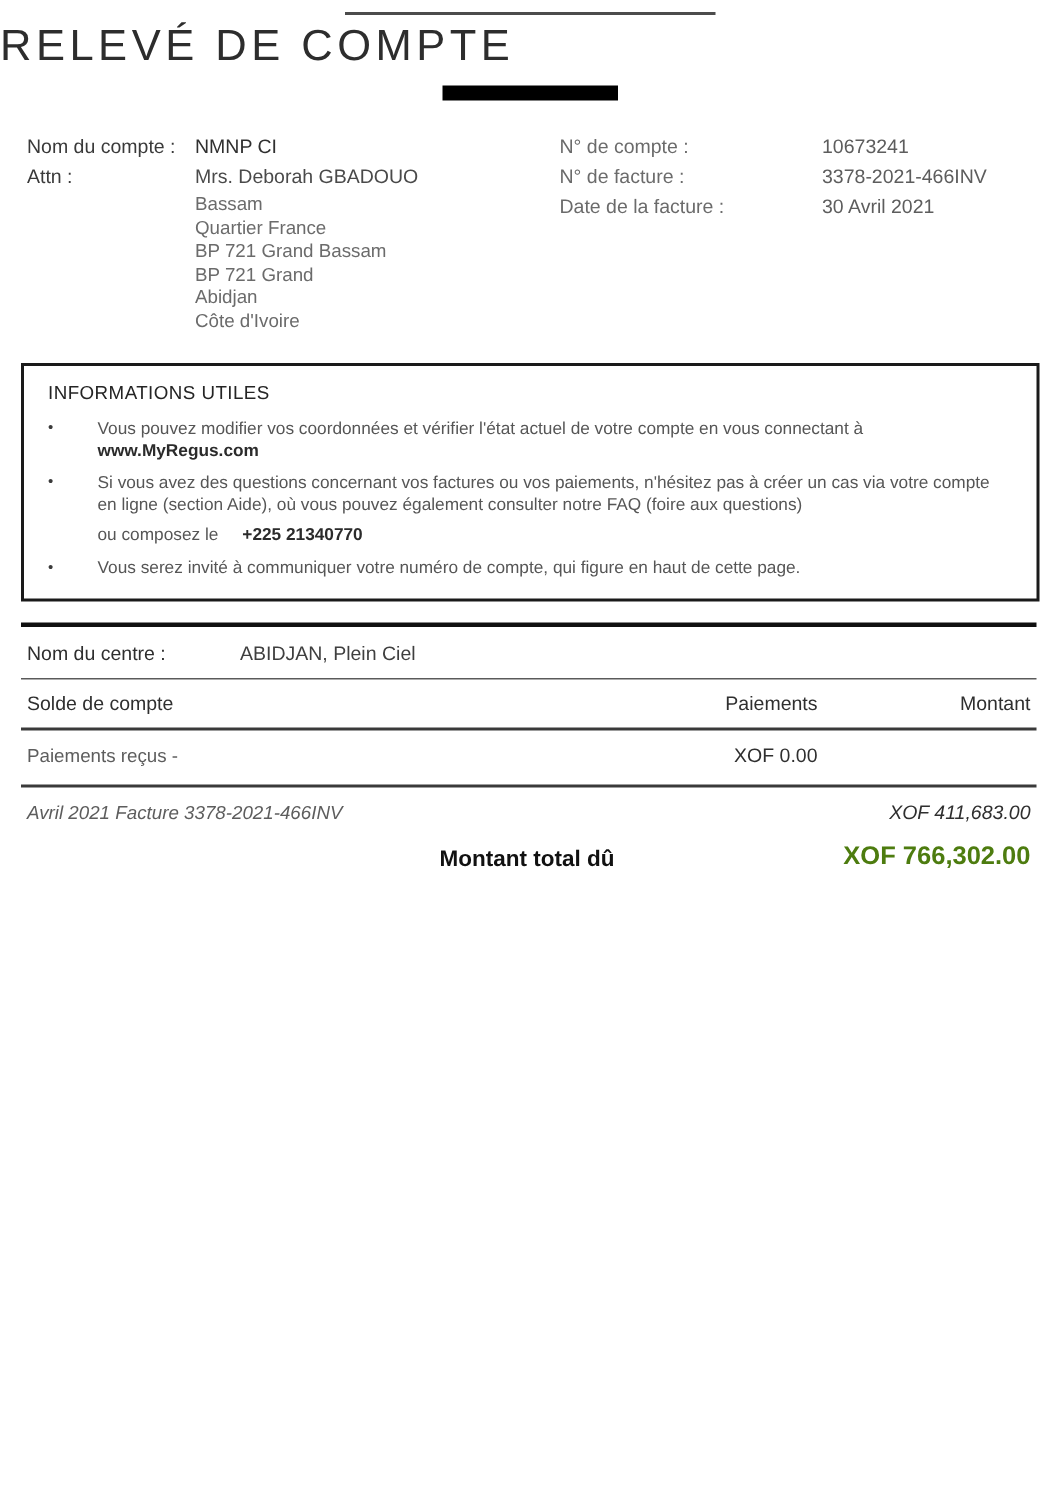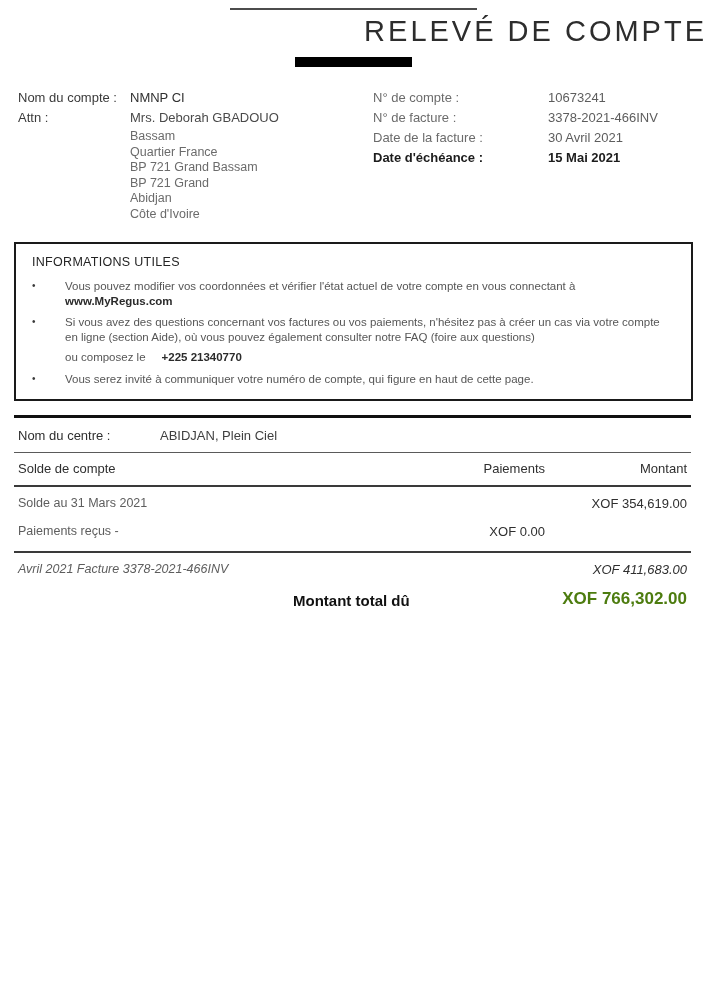--- a/index.html
+++ b/index.html
@@ -8,21 +8,21 @@
     font-family: "Liberation Sans", "DejaVu Sans", sans-serif;
     width: 707px; height: 1000px;
     color: #3b3b3b;
     overflow: hidden;
   }
   .page { position: relative; width: 707px; height: 1000px; background: #fff; }
 
   
   .header-rule-top { width: 247px; height: 2px; background: #4c4c4c; margin: 8px auto 0 auto; }
   .doc-title {
-    text-align: right; font-size: 29px; font-weight: 400; letter-spacing: 3px;
+    text-align: left; font-size: 29px; font-weight: 400; letter-spacing: 3px;
     color: #2d2d2d; margin-top: 5px;
   }
   .header-bar { width: 117px; height: 10px; background: #000; margin: 9px auto 0 auto; }
 
   
   .account { position: relative; margin: 21px 0 0 18px; height: 138px; font-size: 13px; }
   .acct-left { position: absolute; left: 0; top: 0; }
   .acct-row { display: flex; line-height: 20px; }
   .acct-label { width: 112px; color: #3a3a3a; }
   .acct-value { color: #4a4a4a; }
@@ -49,21 +49,21 @@
   .rule-thick { height: 3px; background: #101010; margin: 14px 16px 0 14px; }
   .rule-thin  { height: 1px; background: #5a5a5a; margin: 0 16px 0 14px; }
   .rule-mid   { height: 2px; background: #3a3a3a; margin: 0 16px 0 14px; }
 
   
   .centre-row { display: flex; padding: 10px 0 9px 18px; font-size: 13px; }
   .centre-label { width: 142px; color: #2e2e2e; }
   .centre-value { color: #3f3f3f; }
 
   
-  .tbl-row { display: flex; padding: 0 20px 0 18px; align-items: center; }
+  .tbl-row { display: flex; padding: 0 20px 0 18px; align-items: flex-end; }
   .tbl-desc { flex: 1; }
   .tbl-paiements { width: 120px; text-align: right; }
   .tbl-montant { width: 142px; text-align: right; }
   .tbl-header { padding-top: 8px; padding-bottom: 9px; font-size: 13px; color: #2f2f2f; }
   .tbl-data { font-size: 12.5px; color: #5d5d5d; }
   .tbl-data .tbl-paiements, .tbl-data .tbl-montant { font-size: 13px; color: #2f2f2f; }
   .row-1 { padding-top: 9px; padding-bottom: 4px; }
   .row-2 { padding-top: 9px; padding-bottom: 12px; }
   .row-3 { padding-top: 9px; padding-bottom: 4px; font-style: italic; }
   .total-row { position: relative; height: 30px; margin-top: 8px; }
@@ -104,24 +104,20 @@
         <span class="acct-value">10673241</span>
       </div>
       <div class="acct-row">
         <span class="acct-label">N° de facture :</span>
         <span class="acct-value">3378-2021-466INV</span>
       </div>
       <div class="acct-row">
         <span class="acct-label">Date de la facture :</span>
         <span class="acct-value">30 Avril 2021</span>
       </div>
-      <div class="acct-row bold">
-        <span class="acct-label">Date d'échéance :</span>
-        <span class="acct-value">15 Mai 2021</span>
-      </div>
     </div>
   </div>
 
   <div class="info-box">
     <div class="info-title">INFORMATIONS UTILES</div>
     <div class="bullet-row">
       <span class="bullet-glyph">•</span>
       <span class="bullet-text"><span>Vous pouvez modifier vos coordonnées et vérifier l'état actuel de votre compte en vous connectant à </span><span class="bold-inline">www.MyRegus.com</span></span>
     </div>
     <div class="bullet-row">
@@ -144,25 +140,20 @@
   </div>
   <div class="rule-thin"></div>
 
   <div class="tbl-row tbl-header">
     <span class="tbl-desc">Solde de compte</span>
     <span class="tbl-paiements">Paiements</span>
     <span class="tbl-montant">Montant</span>
   </div>
   <div class="rule-mid"></div>
 
-  <div class="tbl-row tbl-data row-1">
-    <span class="tbl-desc">Solde au 31 Mars 2021</span>
-    <span class="tbl-paiements"></span>
-    <span class="tbl-montant">XOF 354,619.00</span>
-  </div>
   <div class="tbl-row tbl-data row-2">
     <span class="tbl-desc">Paiements reçus  -</span>
     <span class="tbl-paiements">XOF 0.00</span>
     <span class="tbl-montant"></span>
   </div>
   <div class="rule-mid"></div>
   <div class="tbl-row tbl-data row-3">
     <span class="tbl-desc">Avril  2021 Facture 3378-2021-466INV</span>
     <span class="tbl-paiements"></span>
     <span class="tbl-montant">XOF 411,683.00</span>

